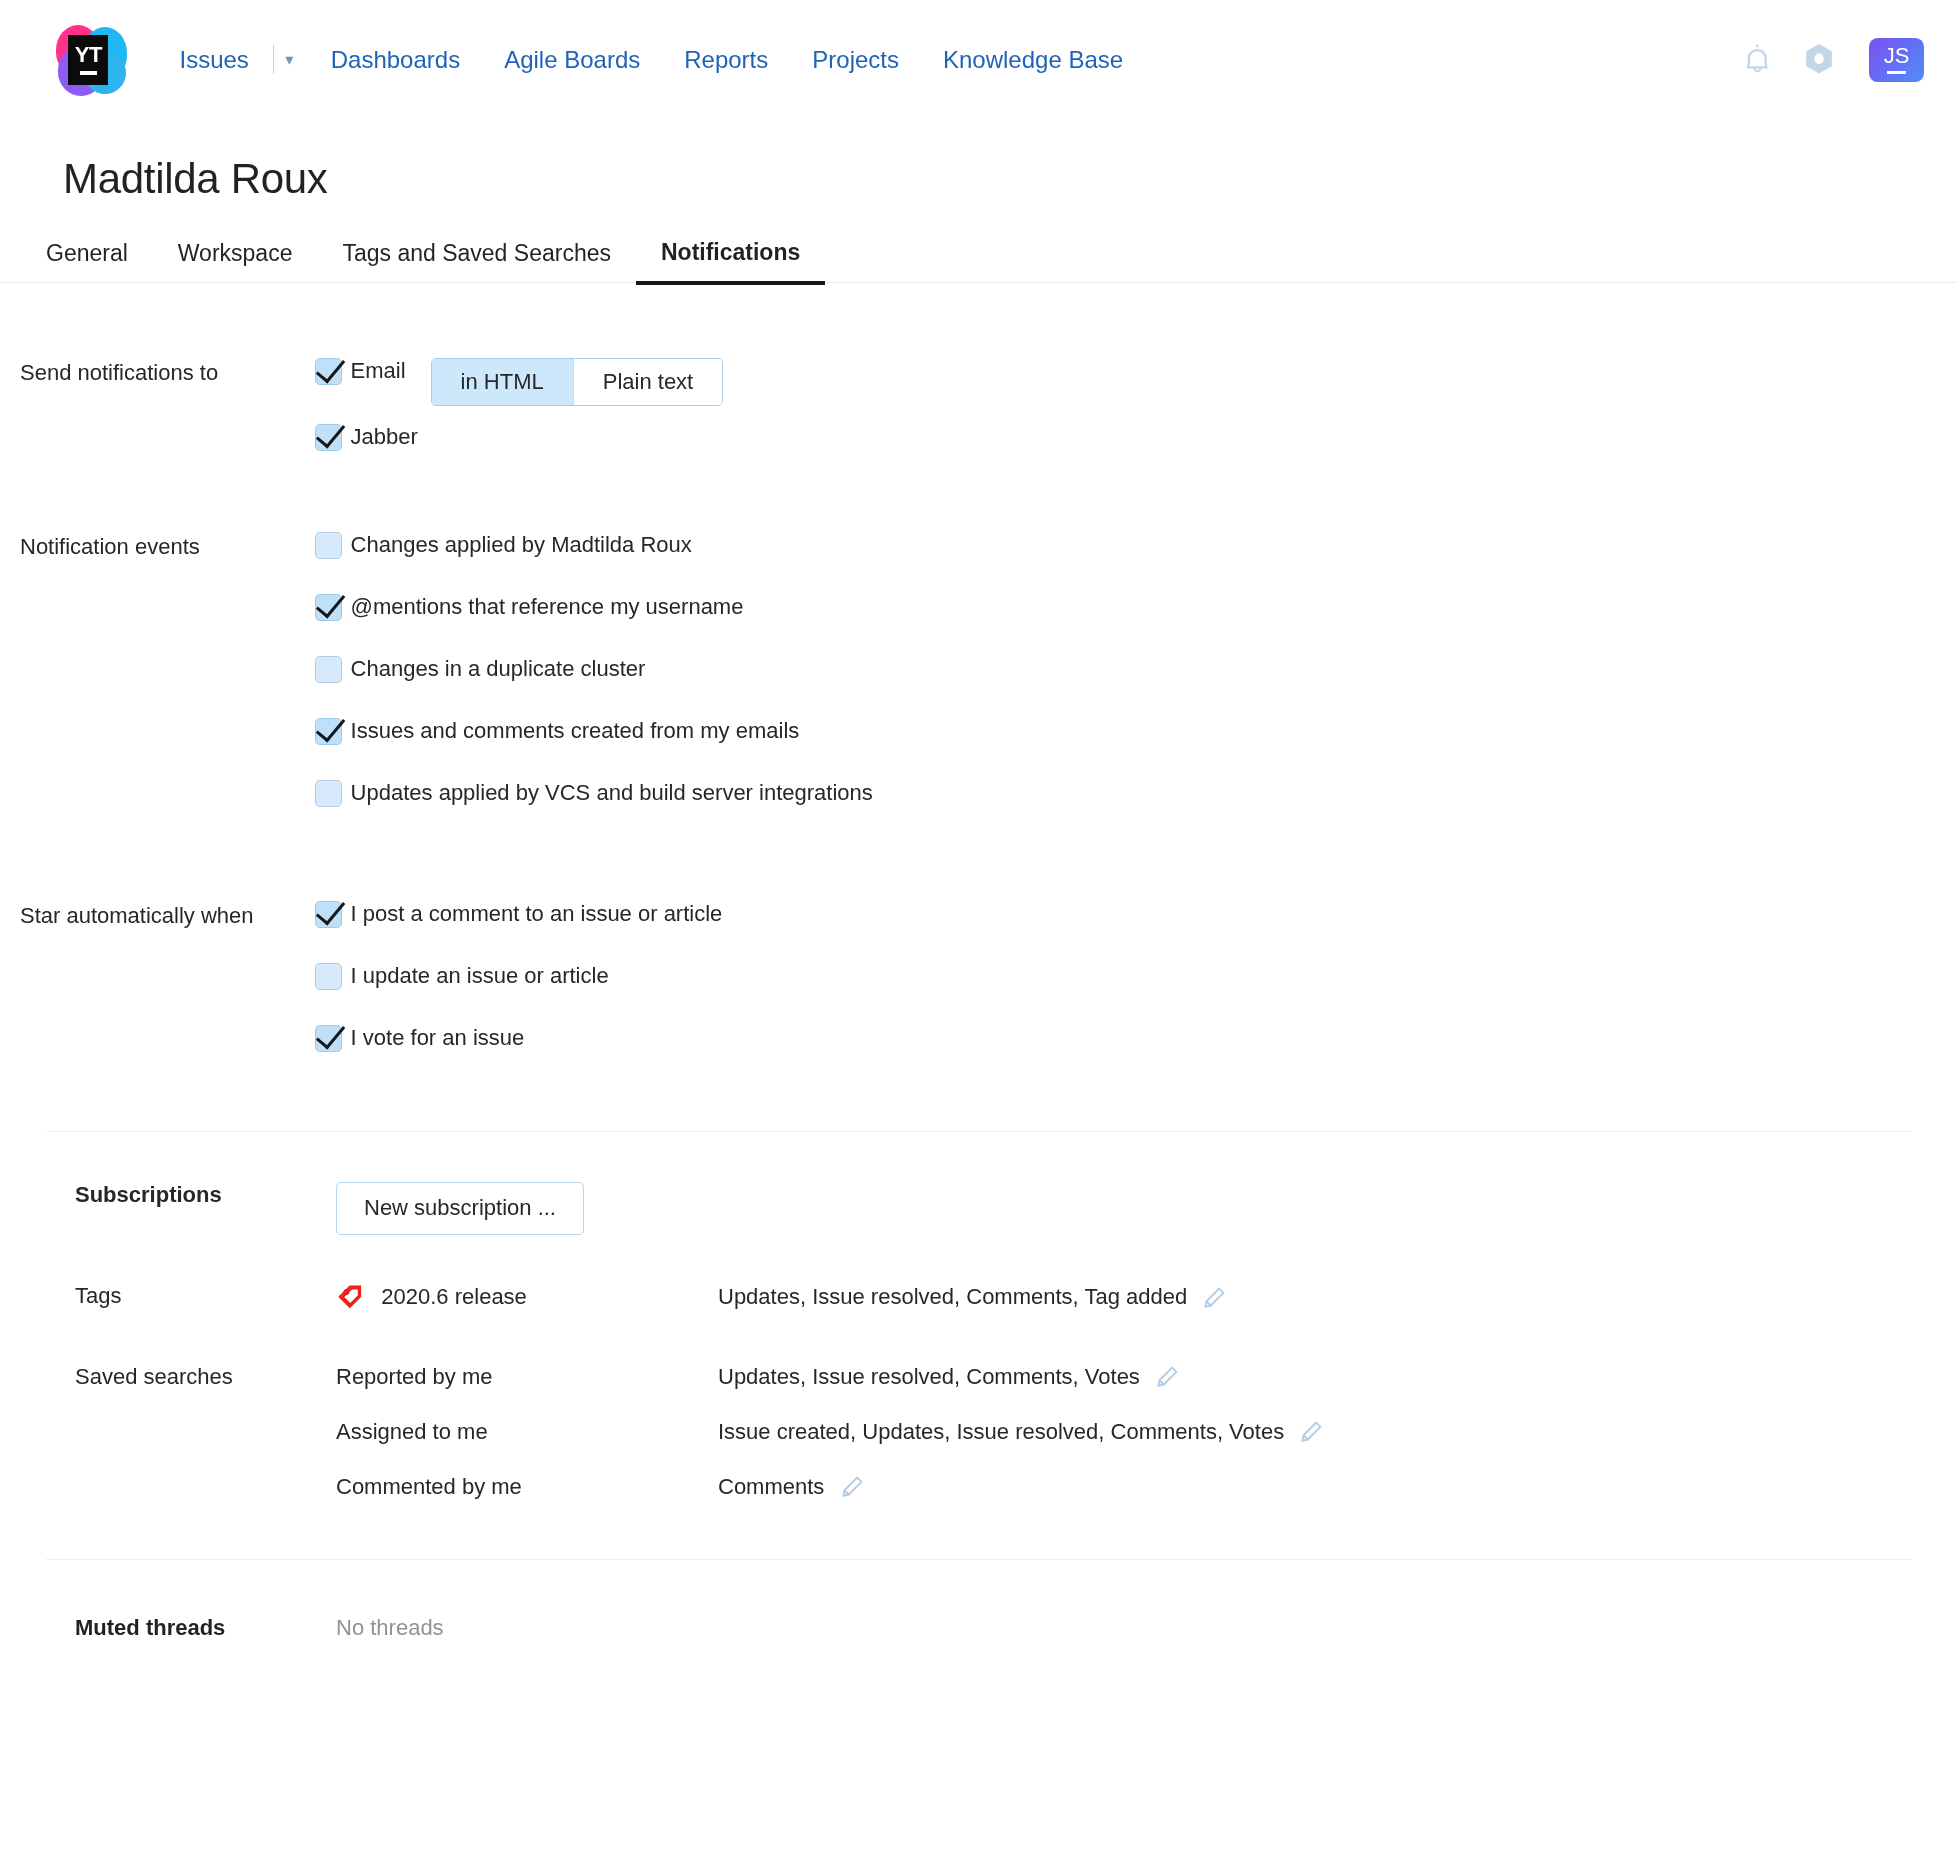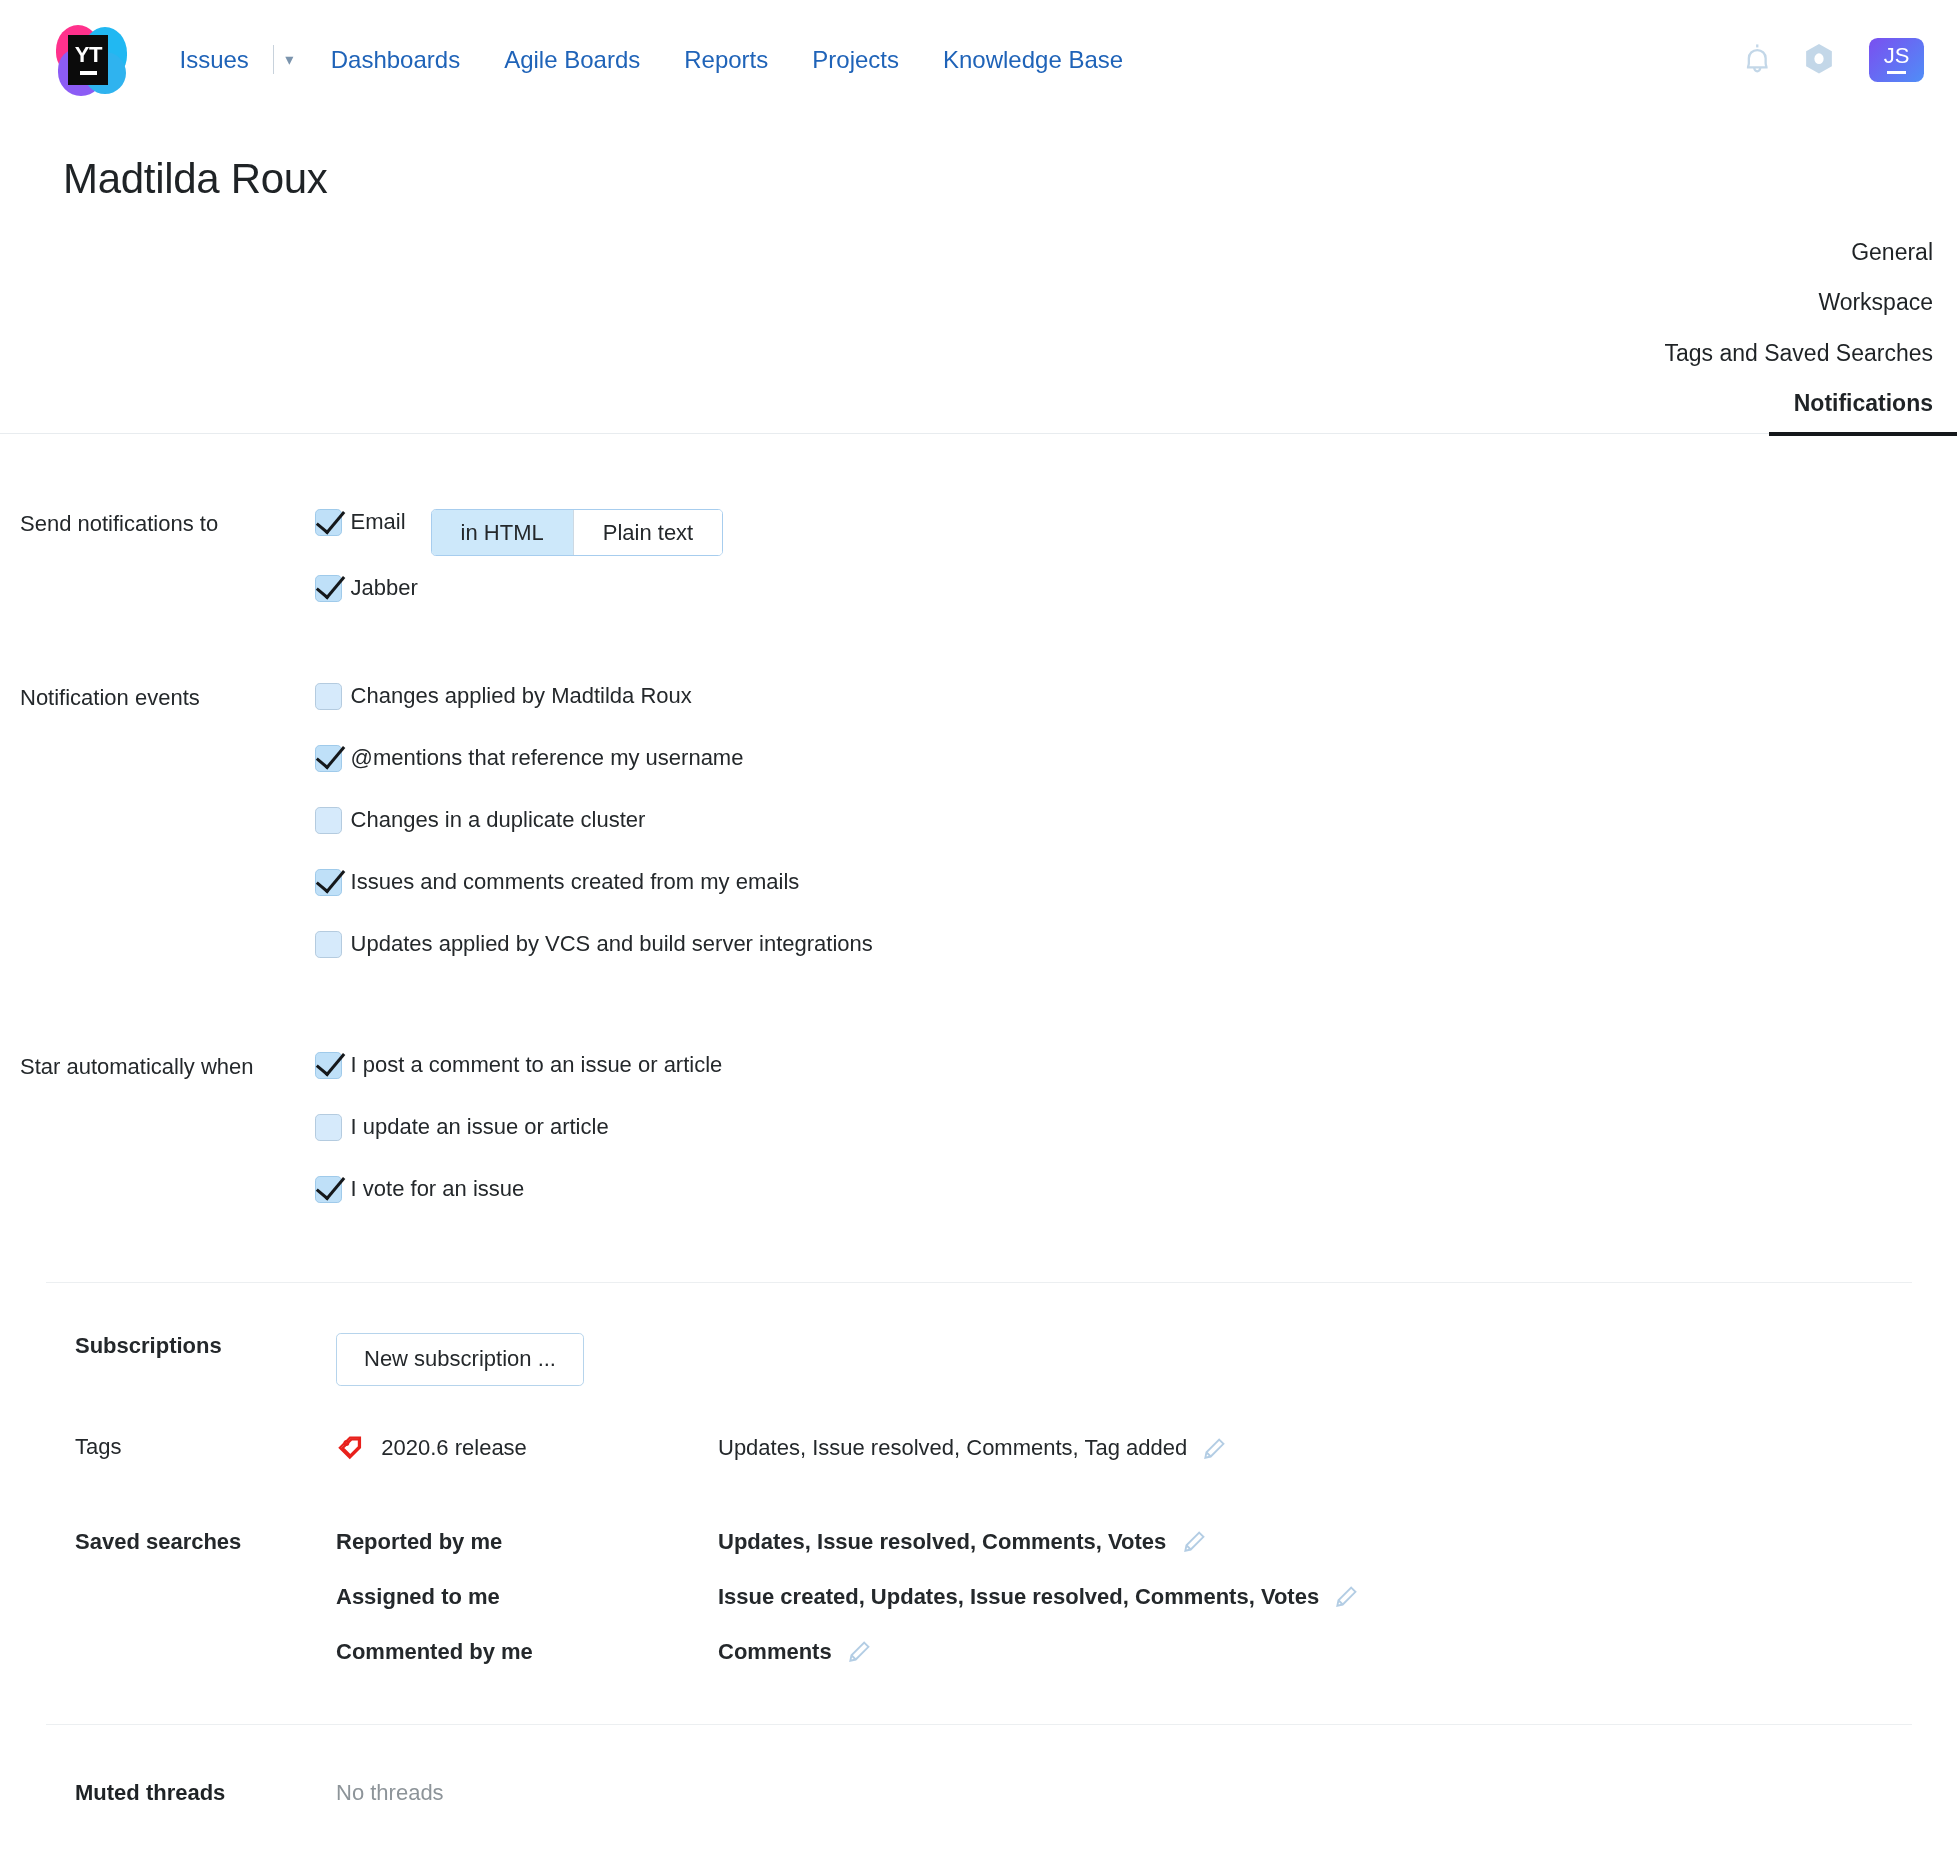--- a/index.html
+++ b/index.html
@@ -95,25 +95,24 @@
   .page-title {
     font-size: 42px;
     font-weight: 400;
     color: #1f2326;
     padding: 36px 0 0 63px;
     letter-spacing: -0.3px;
   }
   .tabs {
     display: flex;
     align-items: flex-end;
-    gap: 8px;
+    gap: 0;
     padding: 36px 0 0 21px;
     border-bottom: 1.9px solid #e8ecef;
     position: relative;
-    flex-direction: column;
   }
   .tab {
     font-size: 23px;
     color: #1f2326;
     padding: 0 25px 15.3px 25px;
     cursor: pointer;
     white-space: nowrap;
   }
   .tab.active {
     font-weight: bold;
@@ -237,21 +236,21 @@
   .sub-events {
     font-size: 22px;
     color: #24282b;
     display: flex;
     align-items: center;
     white-space: nowrap;
   }
   .pencil { width: 25px; height: 25px; margin-left: 15.3px; cursor: pointer; flex: 0 0 25px; }
 
   .row-gap-tags { margin-top: 48px; }
-  .row-gap-saved { margin-top: 66px; font-weight: bold; }
+  .row-gap-saved { margin-top: 52px; }
   .saved-rows .sub-item + .sub-item { margin-top: 29px; }
 
   .muted { padding-top: 55px; }
   .muted-label {
     width: 336px;
     flex: 0 0 336px;
     font-size: 22px;
     font-weight: bold;
     padding-left: 75px;
   }

